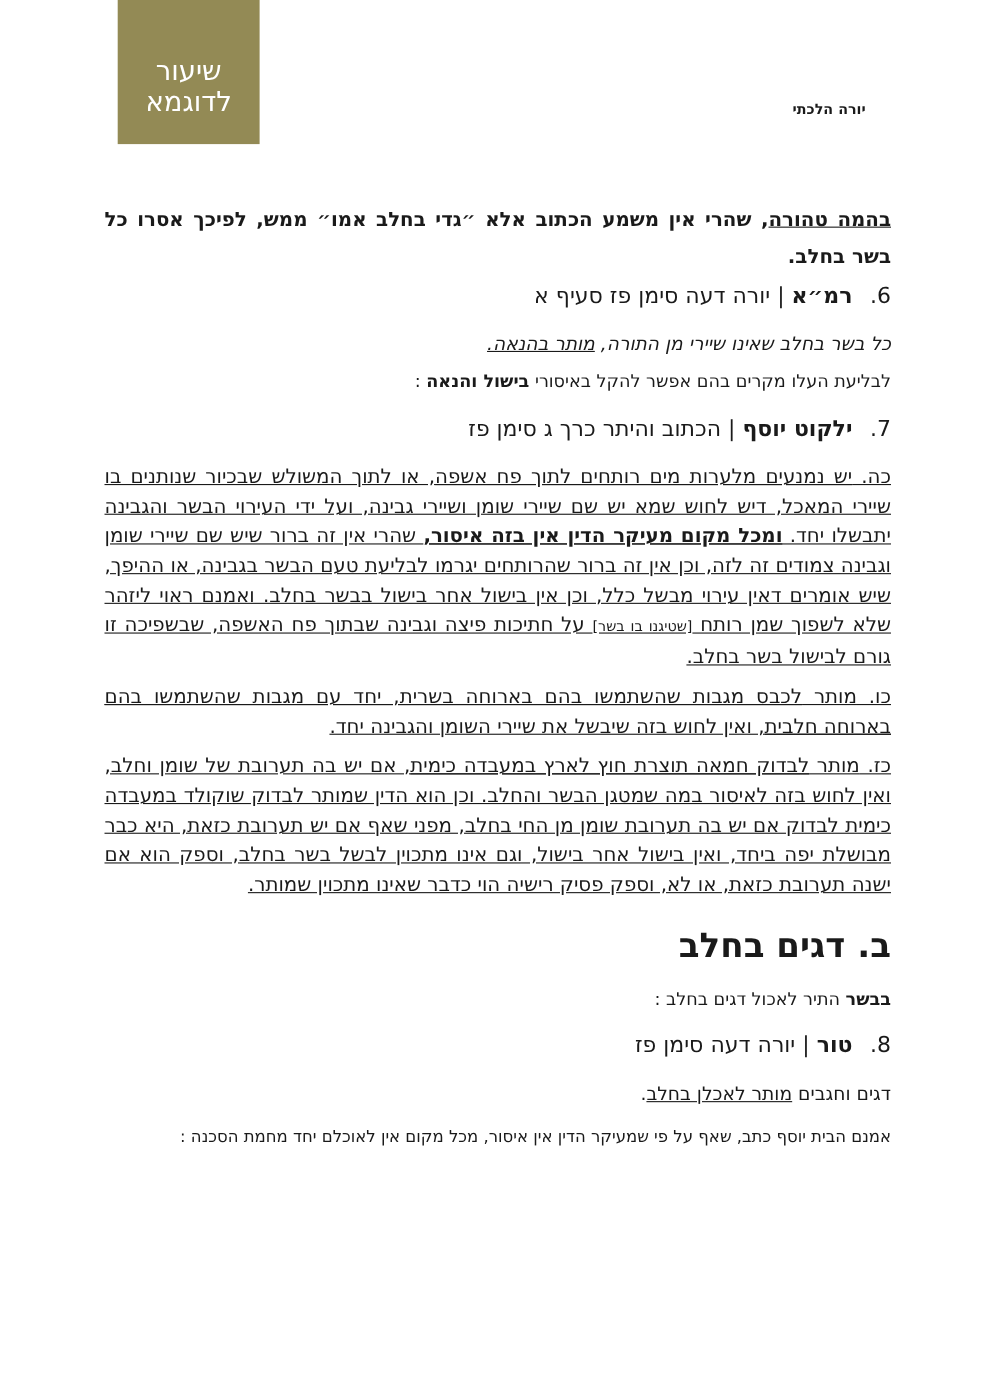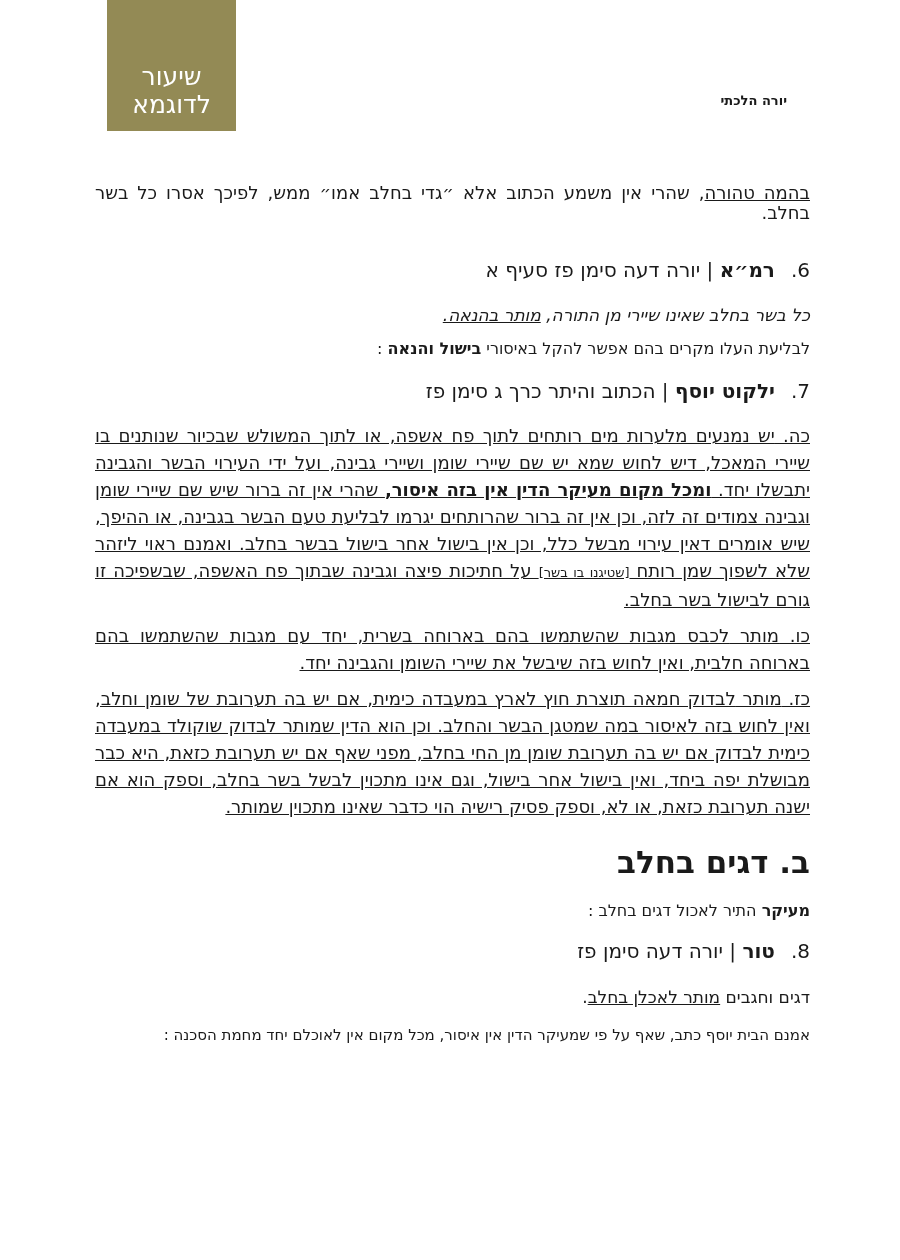--- a/index.html
+++ b/index.html
@@ -15,37 +15,37 @@
   }
   
   .badge{
     position:absolute;
     left:107px;top:0;
     width:129px;height:131px;
     background:#938a55;
     color:#ffffff;
     display:flex;flex-direction:column;
     justify-content:flex-end;align-items:center;
-    padding-bottom:12px;box-sizing:border-box;
+    padding-bottom:24px;box-sizing:border-box;
     font-size:25px;line-height:28px;
     text-align:center;
   }
   .corner-label{
     position:absolute;
     top:93px;right:113px;
     font-size:13px;font-weight:bold;
   }
   .content{
     padding:183px 90px 0 95px;
     box-sizing:border-box;
   }
   .intro{
-    font-size:18px;line-height:20px;font-weight:normal;
+    font-size:18px;line-height:34px;font-weight:bold;
     text-align:justify;text-align-last:right;
-    margin:0 0 32px 0;
+    margin:0 0 2px 0;
   }
   .u{text-decoration:underline;}
   .heading{
     font-size:20px;line-height:30px;
     margin:0 0 17px 0;
     text-align:right;
     font-weight:400;
   }
   .heading .h-num{margin-inline-end:16px;}
   .heading .h-src{font-weight:bold;}
@@ -114,21 +114,21 @@
     <h2 class="heading h7-block"><span class="h-num">7.</span><span class="h-src">ילקוט יוסף</span><span> | הכתוב והיתר כרך ג סימן פז</span></h2>
 
     <p class="body-par"><span>כה. </span><span class="u">יש נמנעים מלערות מים רותחים לתוך פח אשפה</span><span>, או לתוך המשולש שבכיור שנותנים בו שיירי המאכל, דיש לחוש שמא יש שם שיירי שומן ושיירי גבינה, ועל ידי העירוי הבשר והגבינה יתבשלו יחד. </span><span class="bu">ומכל מקום מעיקר הדין אין בזה איסור,</span><span> שהרי אין זה ברור שיש שם שיירי שומן וגבינה צמודים זה לזה, וכן אין זה ברור שהרותחים יגרמו לבליעת טעם הבשר בגבינה, או ההיפך, שיש אומרים דאין עירוי מבשל כלל, וכן אין בישול אחר בישול בבשר בחלב. ואמנם ראוי ליזהר שלא לשפוך שמן רותח </span><span class="bracket">[שטיגנו בו בשר]</span><span> על חתיכות פיצה וגבינה שבתוך פח האשפה, שבשפיכה זו גורם לבישול בשר בחלב.</span></p>
 
     <p class="body-par"><span>כו. </span><span>מותר </span><span class="u">לכבס מגבות שהשתמשו בהם בארוחה בשרית, יחד עם מגבות שהשתמשו בהם בארוחה חלבית</span><span>, ואין לחוש בזה שיבשל את שיירי השומן והגבינה יחד.</span></p>
 
     <p class="body-par par-kaz"><span>כז. </span><span>מותר </span><span class="u">לבדוק חמאה תוצרת חוץ לארץ במעבדה כימית</span><span>, אם יש בה תערובת של שומן וחלב, ואין לחוש בזה לאיסור במה שמטגן הבשר והחלב. וכן הוא הדין שמותר לבדוק שוקולד במעבדה כימית לבדוק אם יש בה תערובת שומן מן החי בחלב, מפני שאף אם יש תערובת כזאת, היא כבר מבושלת יפה ביחד, ואין בישול אחר בישול, וגם אינו מתכוין לבשל בשר בחלב, וספק הוא אם ישנה תערובת כזאת, או לא, וספק פסיק רישיה הוי כדבר שאינו מתכוין שמותר.</span></p>
 
     <h1 class="section-title">ב. דגים בחלב</h1>
 
-    <p class="sans-note tur-note"><span class="b">מעיקר</span><span> התיר לאכול דגים בחלב :</span></p>
+    <p class="sans-note tur-note"><span class="b">בבשר</span><span> התיר לאכול דגים בחלב :</span></p>
 
     <h2 class="heading h8-block"><span class="h-num">8.</span><span class="h-src">טור</span><span> | יורה דעה סימן פז</span></h2>
 
     <p class="bold-line"><span>דגים וחגבים </span><span class="u">מותר לאכלן בחלב</span><span>.</span></p>
 
     <p class="final-note">אמנם הבית יוסף כתב, שאף על פי שמעיקר הדין אין איסור, מכל מקום אין לאוכלם יחד מחמת הסכנה :</p>
 
   </div>
 </div>
 

